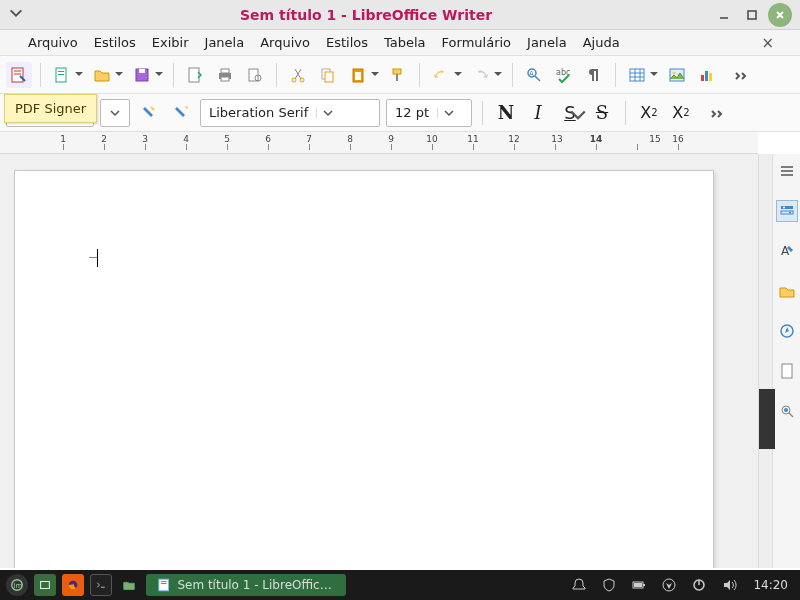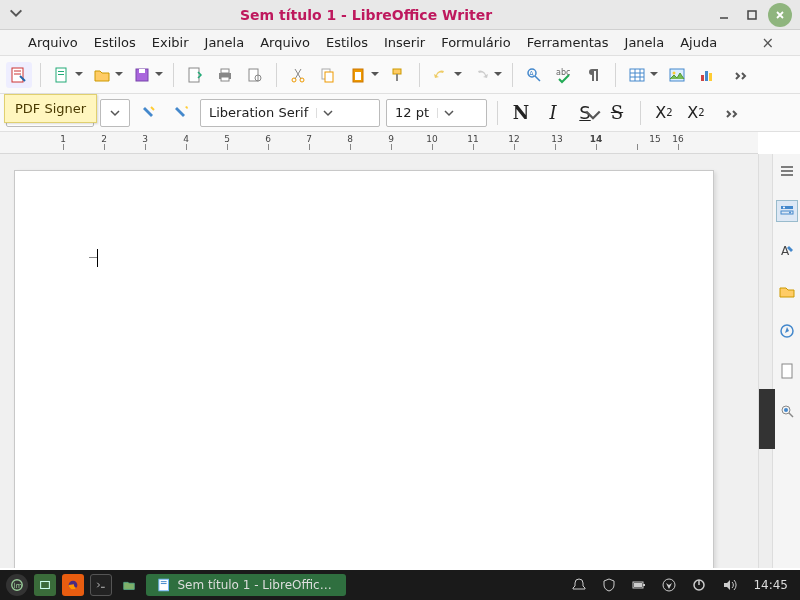--- a/index.html
+++ b/index.html
@@ -24,21 +24,21 @@
 .tbtn.dd { margin-right: 10px; }
 .sep { width: 1px; height: 24px; background: #d5d5d5; margin: 0 4px; }
 
 .fmtbar { height: 38px; display: flex; align-items: center; padding: 0 6px; gap: 6px; background: #fafafa; border-bottom: 1px solid #e0e0e0; position: relative; }
 .combo { display: flex; align-items: center; border: 1px solid #bbb; background: #fff; height: 28px; border-radius: 2px; }
 .combo .txt { padding: 0 8px; min-width: 0; overflow: hidden; white-space: nowrap; }
 .combo .arr { width: 22px; display: flex; align-items: center; justify-content: center; border-left: 1px solid #ddd; }
 .arr svg { width: 10px; height: 10px; }
 .combo.style { width: 88px; }
 .combo.font { width: 180px; }
-.combo.size { width: 101px; text-align: right; }
+.combo.size { width: 86px; text-align: right; }
 
 .tooltip { position: absolute; left: 4px; top: 94px; background: #fff6bf; border: 1px solid #e0d070; padding: 6px 10px; font-size: 13px; color: #4a3a00; z-index: 50; box-shadow: 1px 1px 2px rgba(0,0,0,.15); }
 
 .ruler { height: 22px; background: #f5f5f5; border-bottom: 1px solid #d8d8d8; margin-right: 42px; position: relative; font-size: 9px; color: #444; }
 .ruler .tick { position: absolute; top: 12px; width: 1px; height: 6px; background: #888; }
 .ruler .num { position: absolute; top: 2px; transform: translateX(-50%); }
 
 .workarea { display: flex; height: 414px; }
 .pagecol { flex: 1; background: #f0f0f0; overflow: hidden; position: relative; }
 .page { background: #fff; margin: 16px 0 0 14px; width: 700px; height: 900px; border: 1px solid #c8c8c8; box-shadow: 2px 2px 4px rgba(0,0,0,.1); position: relative; }
@@ -90,23 +90,22 @@
   </span>
 </div>
 
 <div class="menubar">
   <span class="mi">Arquivo</span>
   <span class="mi">Estilos</span>
   <span class="mi">Exibir</span>
   <span class="mi">Janela</span>
   <span class="mi">Arquivo</span>
   <span class="mi">Estilos</span>
-  <span class="mi">Inserir</span>
+  <span class="mi">Tabela</span>
   <span class="mi">Formulário</span>
-  <span class="mi">Ferramentas</span>
   <span class="mi">Janela</span>
   <span class="mi">Ajuda</span>
   <span class="spacer"></span>
   <span class="closex">×</span>
 </div>
 
 <div class="toolbar">
   <span class="tbtn" style="background:#eef;">
     <svg viewBox="0 0 18 18">
         <rect x="2" y="2" width="11" height="14" fill="#fff" stroke="#c33"></rect>
@@ -457,14 +456,14 @@
         <circle cx="8" cy="8" r="5" fill="none" stroke="#ccc" stroke-width="1.5"></circle>
         <path d="M8 3v5" stroke="#ccc" stroke-width="1.5"></path>
       </svg>
     </span>
   <span class="tsk">
       <svg viewBox="0 0 16 16">
         <path d="M3 6v4h3l3 3V3L6 6z" fill="#ccc"></path>
         <path d="M11 5a4 4 0 010 6M13 3a7 7 0 010 10" fill="none" stroke="#ccc"></path>
       </svg>
     </span>
-  <span class="clock">14:45</span>
+  <span class="clock">14:20</span>
 </div>
 
 </body></html>

